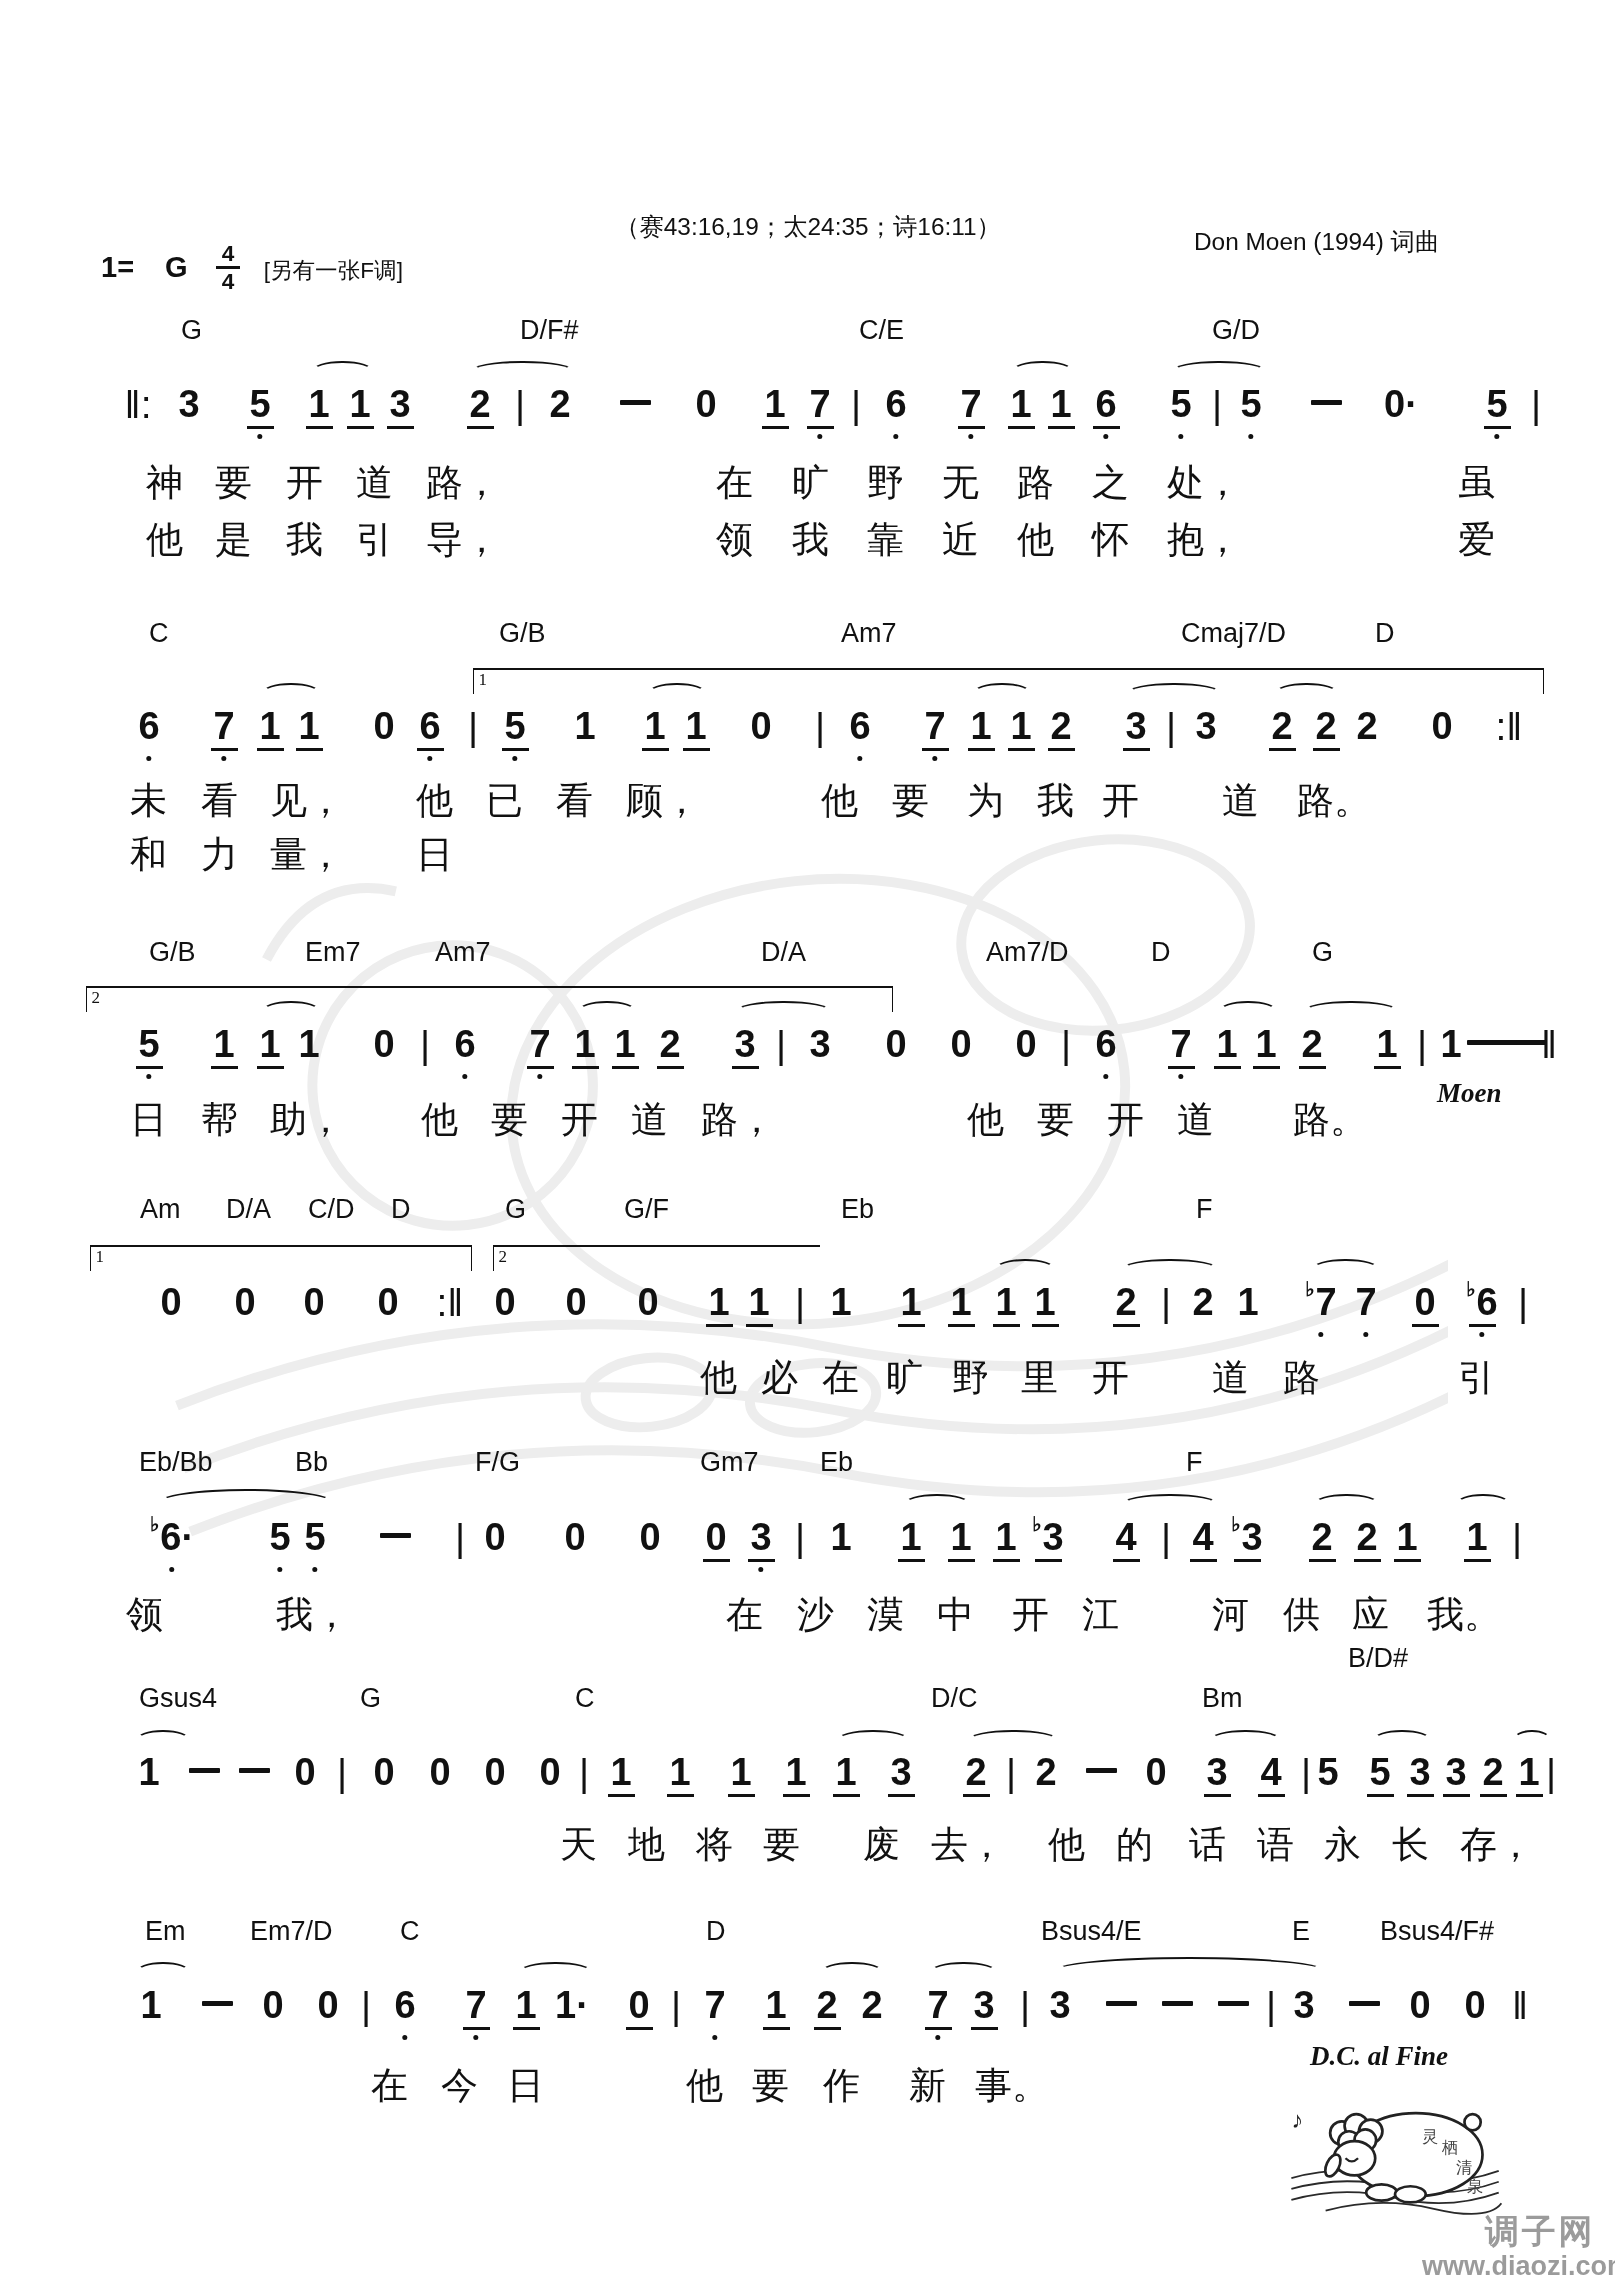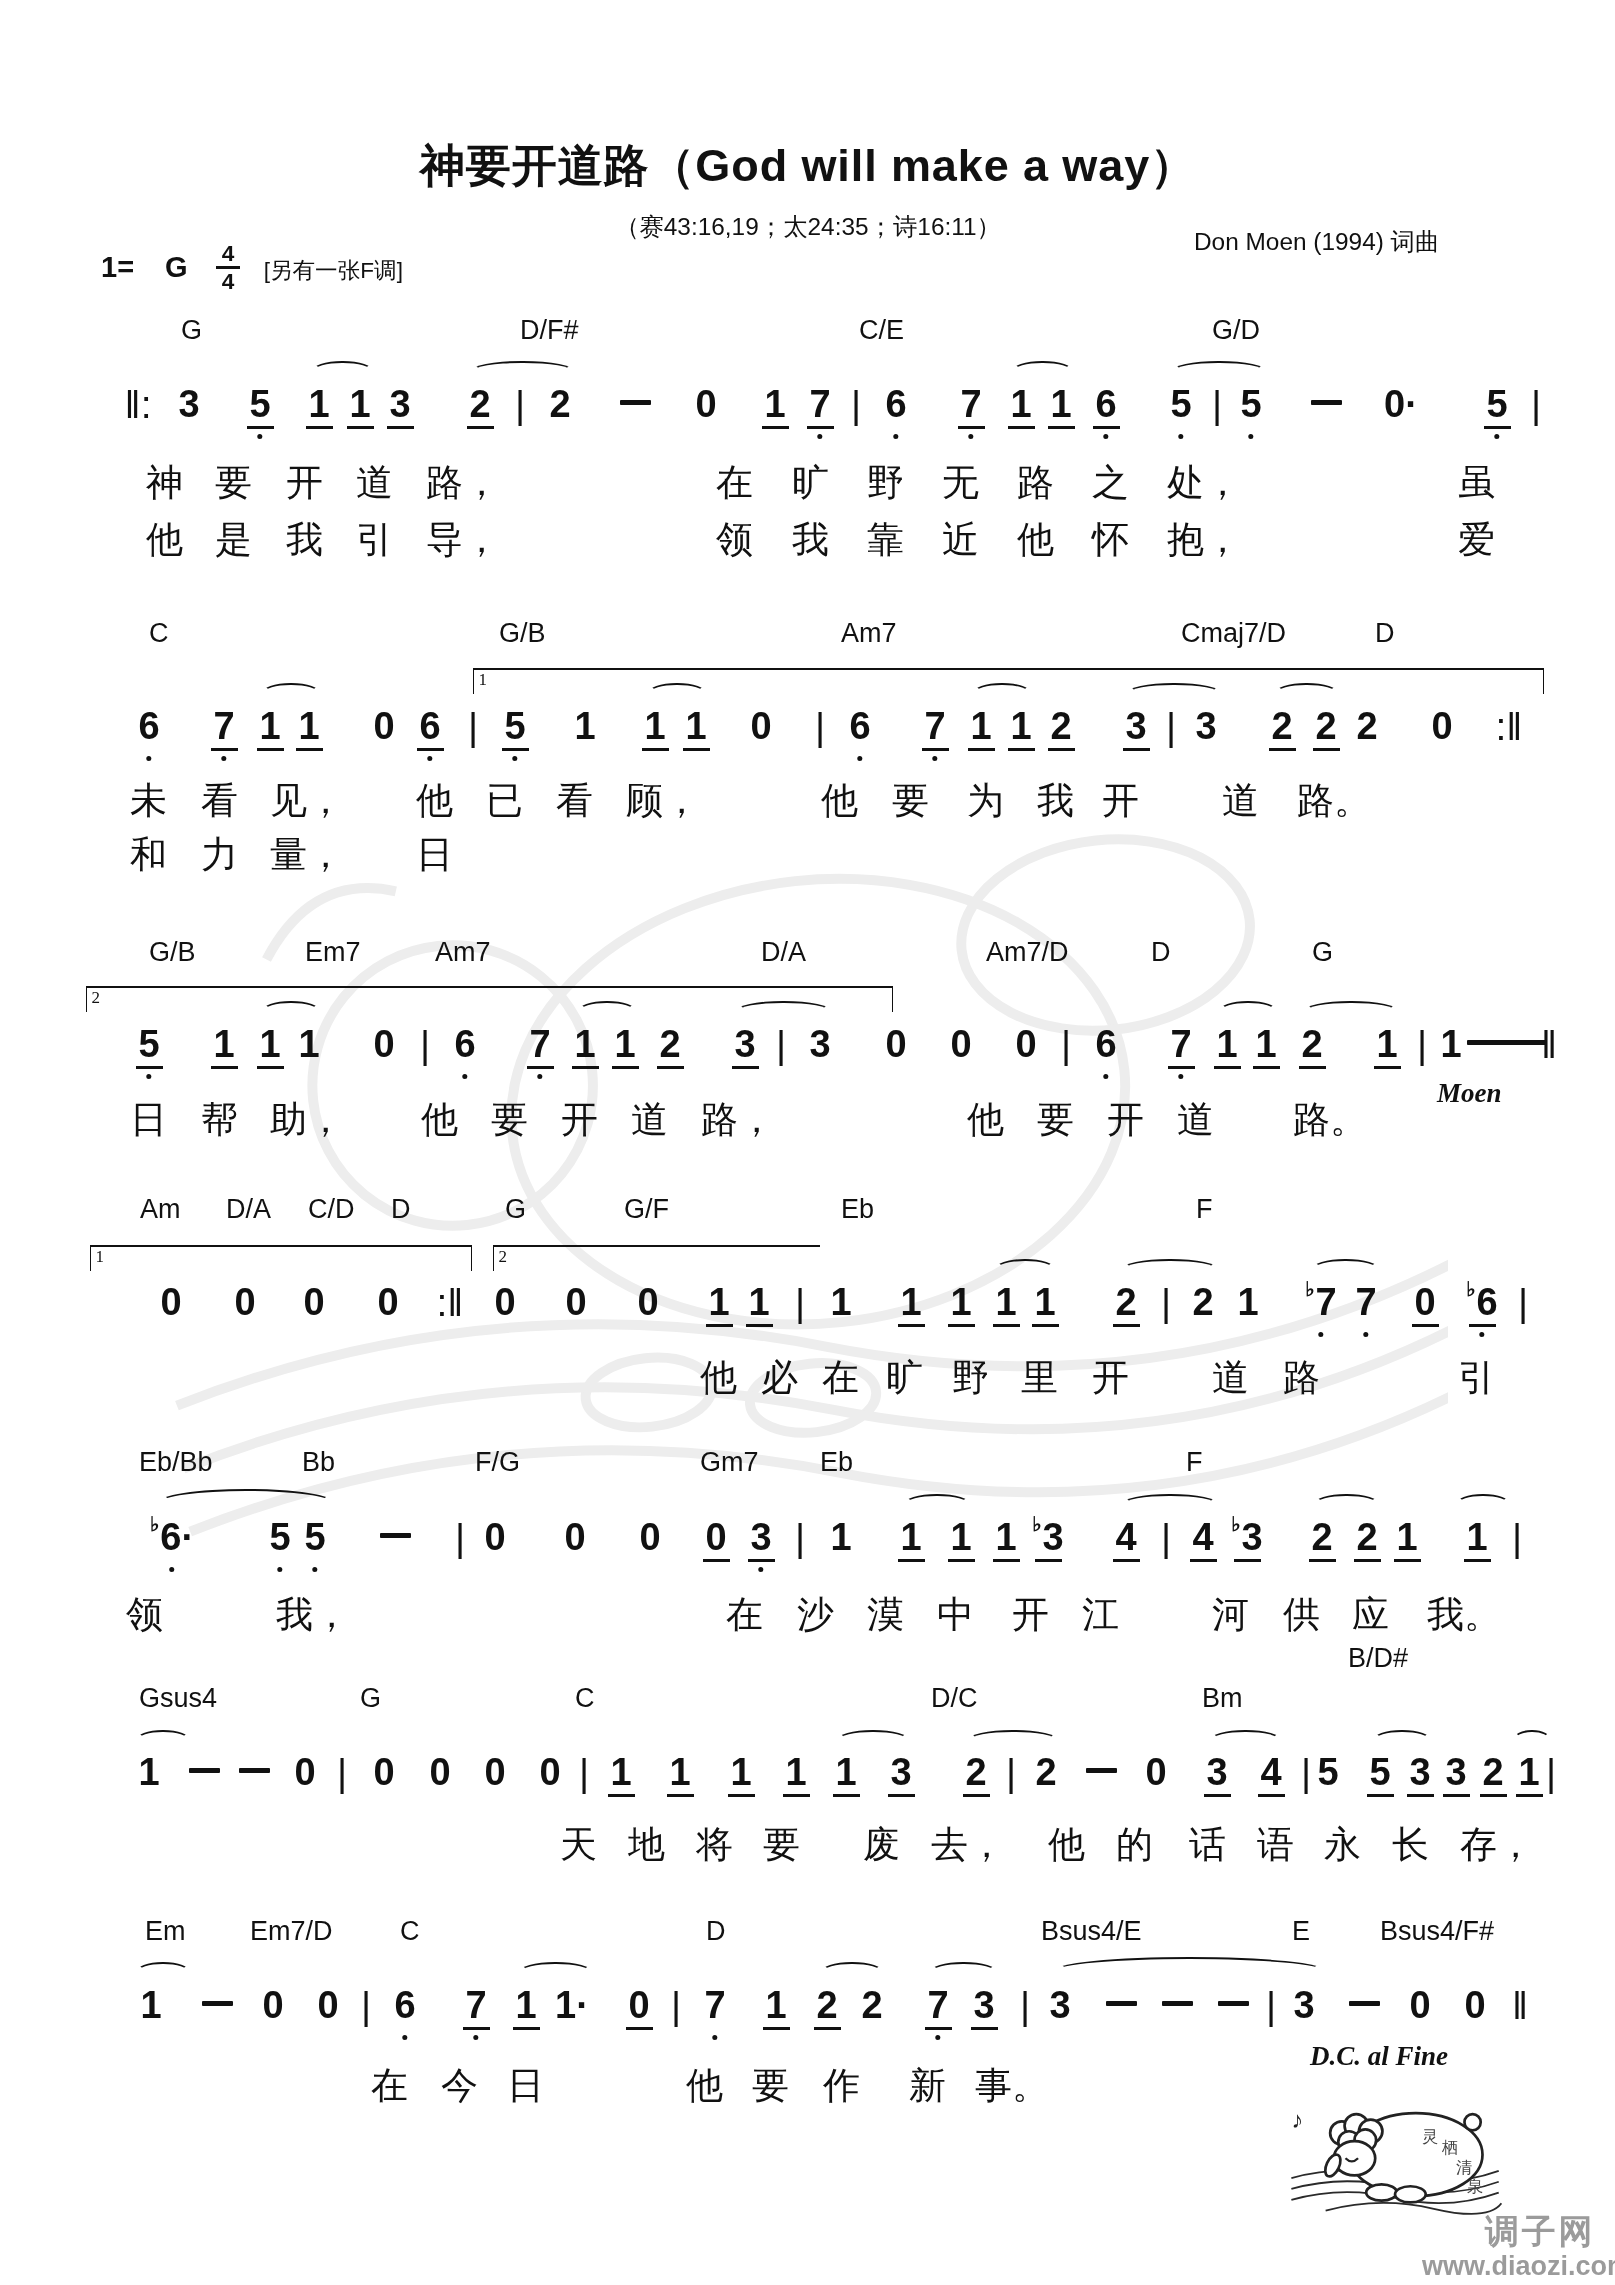--- a/index.html
+++ b/index.html
@@ -57,21 +57,20 @@
       <ellipse cx="1075" cy="190" rx="160" ry="105"></ellipse>
       <ellipse cx="520" cy="640" rx="70" ry="38"></ellipse>
       <ellipse cx="700" cy="665" rx="70" ry="38"></ellipse>
       <path d="M0,600 Q360,500 720,610 T1420,590"></path>
       <path d="M0,670 Q360,570 720,680 T1420,660"></path>
       <path d="M0,740 Q360,640 720,750 T1420,730"></path>
       <path d="M150,120 q60,-90 150,-60"></path>
     </g>
   </svg>
 
-  <div class="title">神要开道路（God will make a way）</div>
   <div class="subtitle">（赛43:16,19；太24:35；诗16:11）</div>
   <div class="credit">Don Moen (1994) 词曲</div>
   <div class="keyline">
     <span class="kp">1=</span>
     <span class="kl">G</span>
     <span class="frac">
       <span>4</span>
       <span class="fbar"></span>
       <span>4</span>
     </span>
@@ -605,21 +604,21 @@
     <div class="lyr" style="left: 761px; top: 1353px;">必</div>
     <div class="lyr" style="left: 822px; top: 1353px;">在</div>
     <div class="lyr" style="left: 886px; top: 1353px;">旷</div>
     <div class="lyr" style="left: 952px; top: 1353px;">野</div>
     <div class="lyr" style="left: 1021px; top: 1353px;">里</div>
     <div class="lyr" style="left: 1092px; top: 1353px;">开</div>
     <div class="lyr" style="left: 1212px; top: 1353px;">道</div>
     <div class="lyr" style="left: 1283px; top: 1353px;">路</div>
     <div class="lyr" style="left: 1458px; top: 1353px;">引</div>
     <div class="chord" style="left: 139px; top: 1447px;">Eb/Bb</div>
-    <div class="chord" style="left: 302px; top: 1447px;">Bb</div>
+    <div class="chord" style="left: 295px; top: 1447px;">Bb</div>
     <div class="chord" style="left: 475px; top: 1447px;">F/G</div>
     <div class="chord" style="left: 700px; top: 1447px;">Gm7</div>
     <div class="chord" style="left: 820px; top: 1447px;">Eb</div>
     <div class="chord" style="left: 1186px; top: 1447px;">F</div>
     <div class="tok" style="left: 172px; top: 1516px;">
       <span class="flat">♭</span>
       <span class="nt">6·</span>
       <span class="db"></span>
     </div>
     <div class="tok" style="left: 280px; top: 1516px;">

